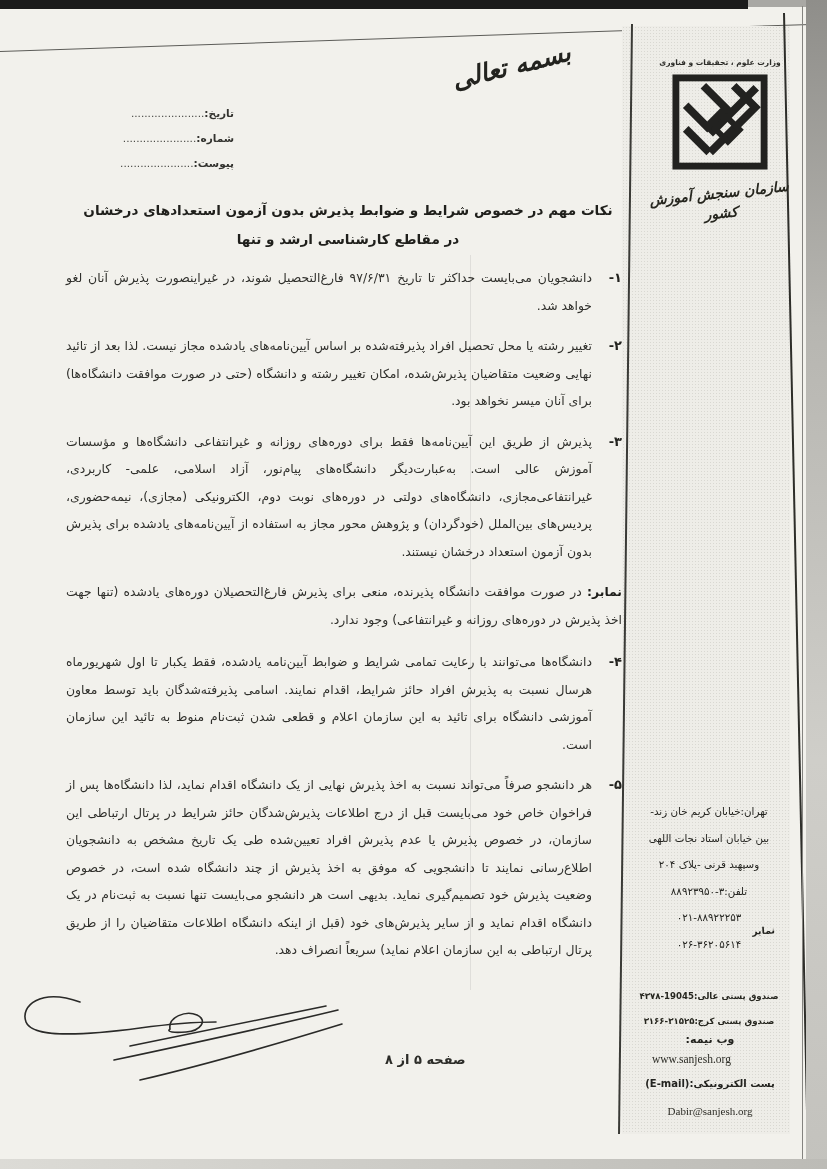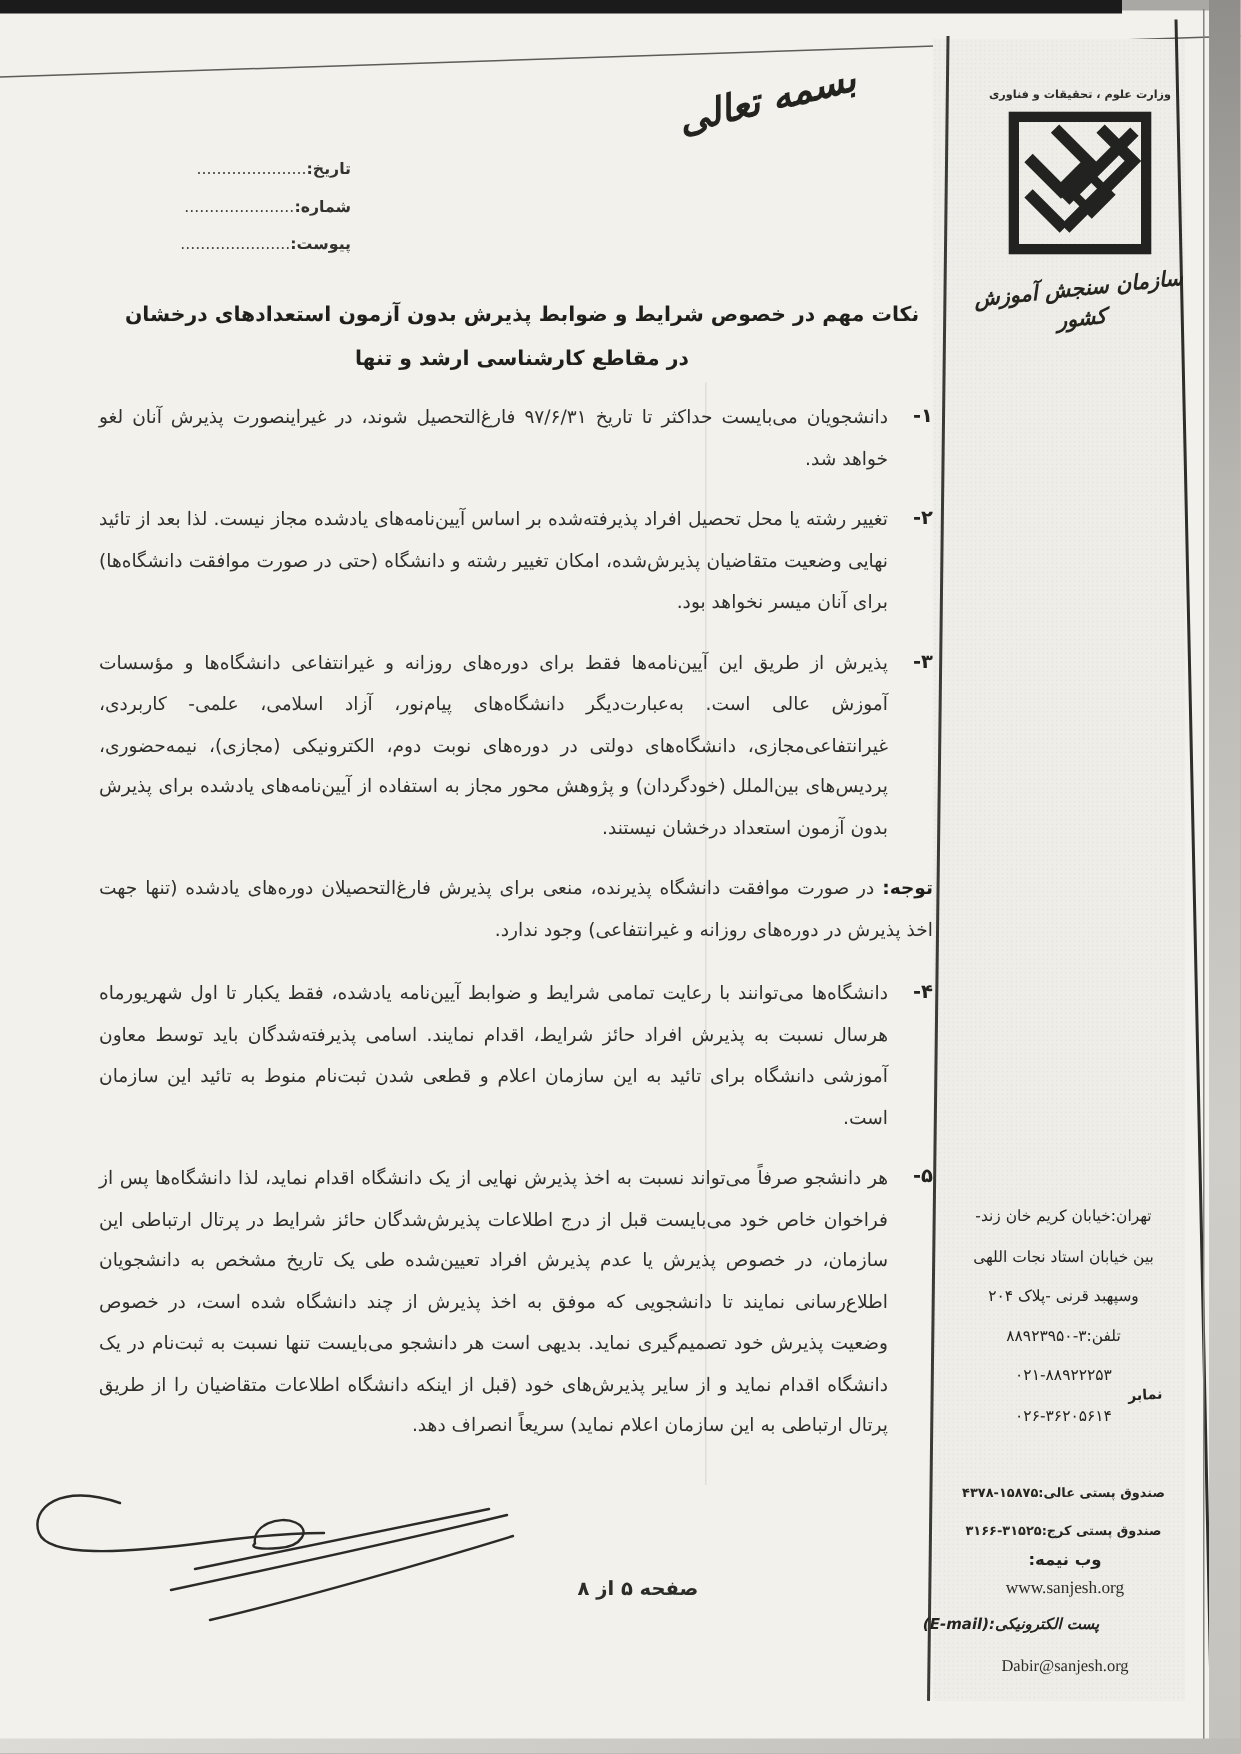--- a/index.html
+++ b/index.html
@@ -58,24 +58,24 @@
   
   .contact{position:absolute;top:798px;left:638px;width:142px;direction:rtl;text-align:center;
     font-size:10.3px;font-weight:normal;color:#23231f;line-height:26.5px;}
   .contact .ltr{direction:ltr;unicode-bidi:isolate;}
   .fax-label{position:absolute;top:925px;left:752px;font-size:9.5px;font-weight:bold;color:#23231f;
     transform:rotate(-3deg);}
   .poboxes{position:absolute;top:984px;left:634px;width:150px;direction:rtl;text-align:center;
     font-size:8.6px;font-weight:bold;color:#26261f;line-height:25px;white-space:nowrap;}
   .web-label{position:absolute;top:1033px;left:660px;width:100px;text-align:center;direction:rtl;
     font-size:11px;font-weight:bold;color:#23231f;}
-  .web-url{position:absolute;top:1053px;left:652px;width:116px;text-align:center;
+  .web-url{position:absolute;top:1053px;left:652px;width:116px;text-align:left;
     font-family:"Liberation Serif",serif;font-size:11.5px;color:#2d2d27;}
-  .email-label{position:absolute;top:1078px;left:608px;width:132px;text-align:center;direction:rtl;
-    font-size:10px;font-weight:bold;color:#23231f;font-style:italic;}
+  .email-label{position:absolute;top:1078px;left:644px;width:132px;text-align:center;direction:rtl;
+    font-size:10px;font-weight:bold;color:#23231f;}
   .email-addr{position:absolute;top:1105px;left:648px;width:124px;text-align:center;
     font-family:"Liberation Serif",serif;font-size:11px;color:#2d2d27;}
 </style>
 </head>
 <body>
 
 <div class="scan">
 
   <div class="topbar"></div>
   <div class="topbar-cap"></div>
@@ -119,21 +119,21 @@
     </div>
     <div class="item">
       <span class="num">۲-</span>
       <div class="txt">تغییر رشته یا محل تحصیل افراد پذیرفته‌شده بر اساس آیین‌نامه‌های یادشده مجاز نیست. لذا بعد از تائید نهایی وضعیت متقاضیان پذیرش‌شده، امکان تغییر رشته و دانشگاه (حتی در صورت موافقت دانشگاه‌ها) برای آنان میسر نخواهد بود.</div>
     </div>
     <div class="item">
       <span class="num">۳-</span>
       <div class="txt">پذیرش از طریق این آیین‌نامه‌ها فقط برای دوره‌های روزانه و غیرانتفاعی دانشگاه‌ها و مؤسسات آموزش عالی است. به‌عبارت‌دیگر دانشگاه‌های پیام‌نور، آزاد اسلامی، علمی- کاربردی، غیرانتفاعی‌مجازی، دانشگاه‌های دولتی در دوره‌های نوبت دوم، الکترونیکی (مجازی)، نیمه‌حضوری، پردیس‌های بین‌الملل (خودگردان) و پژوهش محور مجاز به استفاده از آیین‌نامه‌های یادشده برای پذیرش بدون آزمون استعداد درخشان نیستند.</div>
     </div>
     <div class="note">
-      <b>توجه:</b>
+      <b>نمابر:</b>
       <span>در صورت موافقت دانشگاه پذیرنده، منعی برای پذیرش فارغ‌التحصیلان دوره‌های یادشده (تنها جهت اخذ پذیرش در دوره‌های روزانه و غیرانتفاعی) وجود ندارد.</span>
     </div>
     <div class="item">
       <span class="num">۴-</span>
       <div class="txt">دانشگاه‌ها می‌توانند با رعایت تمامی شرایط و ضوابط آیین‌نامه یادشده، فقط یکبار تا اول شهریورماه هرسال نسبت به پذیرش افراد حائز شرایط، اقدام نمایند. اسامی پذیرفته‌شدگان باید توسط معاون آموزشی دانشگاه برای تائید به این سازمان اعلام و قطعی شدن ثبت‌نام منوط به تائید این سازمان است.</div>
     </div>
     <div class="item">
       <span class="num">۵-</span>
       <div class="txt">هر دانشجو صرفاً می‌تواند نسبت به اخذ پذیرش نهایی از یک دانشگاه اقدام نماید، لذا دانشگاه‌ها پس از فراخوان خاص خود می‌بایست قبل از درج اطلاعات پذیرش‌شدگان حائز شرایط در پرتال ارتباطی این سازمان، در خصوص پذیرش یا عدم پذیرش افراد تعیین‌شده طی یک تاریخ مشخص به دانشجویان اطلاع‌رسانی نمایند تا دانشجویی که موفق به اخذ پذیرش از چند دانشگاه شده است، در خصوص وضعیت پذیرش خود تصمیم‌گیری نماید. بدیهی است هر دانشجو می‌بایست تنها نسبت به ثبت‌نام در یک دانشگاه اقدام نماید و از سایر پذیرش‌های خود (قبل از اینکه دانشگاه اطلاعات متقاضیان را از طریق پرتال ارتباطی به این سازمان اعلام نماید) سریعاً انصراف دهد.</div>
     </div>
@@ -143,21 +143,21 @@
     <div>تهران:خیابان کریم خان زند-</div>
     <div>بین خیابان استاد نجات اللهی</div>
     <div>وسپهبد قرنی -پلاک ۲۰۴</div>
     <div><span>تلفن:</span><span class="ltr">۸۸۹۲۳۹۵۰-۳</span></div>
     <div><span class="ltr">۰۲۱-۸۸۹۲۲۲۵۳</span></div>
     <div><span class="ltr">۰۲۶-۳۶۲۰۵۶۱۴</span></div>
   </div>
   <div class="fax-label">نمابر</div>
 
   <div class="poboxes">
-    <div><span>صندوق پستی عالی:</span><span class="ltr">۱۵۸۷۵-۴۳۷۸</span></div>
+    <div><span>صندوق پستی عالی:</span><span class="ltr">19045-۴۳۷۸</span></div>
     <div><span>صندوق پستی کرج:</span><span class="ltr">۳۱۵۲۵-۳۱۶۶</span></div>
   </div>
 
   <div class="web-label">وب نیمه:</div>
   <div class="web-url">www.sanjesh.org</div>
   <div class="email-label">پست الکترونیکی:(E-mail)</div>
   <div class="email-addr">Dabir@sanjesh.org</div>
 
   <div class="signature">
     <svg width="335" height="118" viewBox="0 0 335 118">

